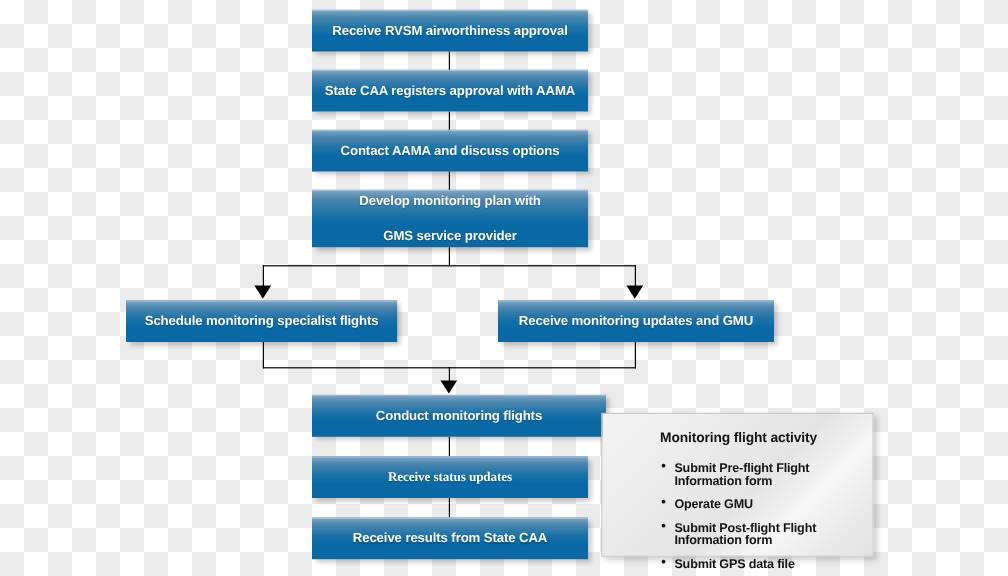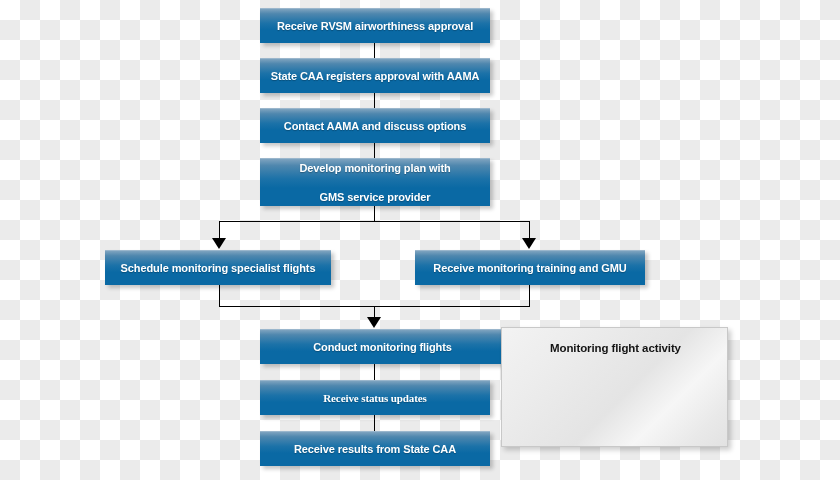--- a/index.html
+++ b/index.html
@@ -158,32 +158,38 @@
       <span>Develop monitoring plan with</span><br>
       <span>GMS service provider</span>
     </span>
   </div>
 
   <div class="node" style="left:105px; top:250px; width:226px; height:35px;">
     <span>Schedule monitoring specialist flights</span>
   </div>
 
   <div class="node" style="left:415px; top:250px; width:230px; height:35px;">
-    <span>Receive monitoring training and GMU</span>
+    <span>Receive monitoring updates and GMU</span>
   </div>
 
   <div class="node" style="left:260px; top:329px; width:245px; height:35px;">
     <span>Conduct monitoring flights</span>
   </div>
 
   <div class="node" style="left:260px; top:380px; width:230px; height:35px;font-family:Liberation Serif, serif;">
     <span>Receive status updates</span>
   </div>
 
   <div class="node" style="left:260px; top:431px; width:230px; height:35px;">
     <span>Receive results from State CAA</span>
   </div>
 
-  <div class="callout" style="left:501px; top:327px; width:227px; height:120px;padding-left:48px;">
+  <div class="callout" style="left:501px; top:344px; width:227px; height:120px;padding-left:48px;">
     <div class="callout-title">Monitoring flight activity</div>
+    <ul class="callout-list">
+      <li>Submit Pre-flight Flight Information form</li>
+      <li>Operate GMU</li>
+      <li>Submit Post-flight Flight Information form</li>
+      <li>Submit GPS data file</li>
+    </ul>
   </div>
 
 </div>
 
 </body></html>

